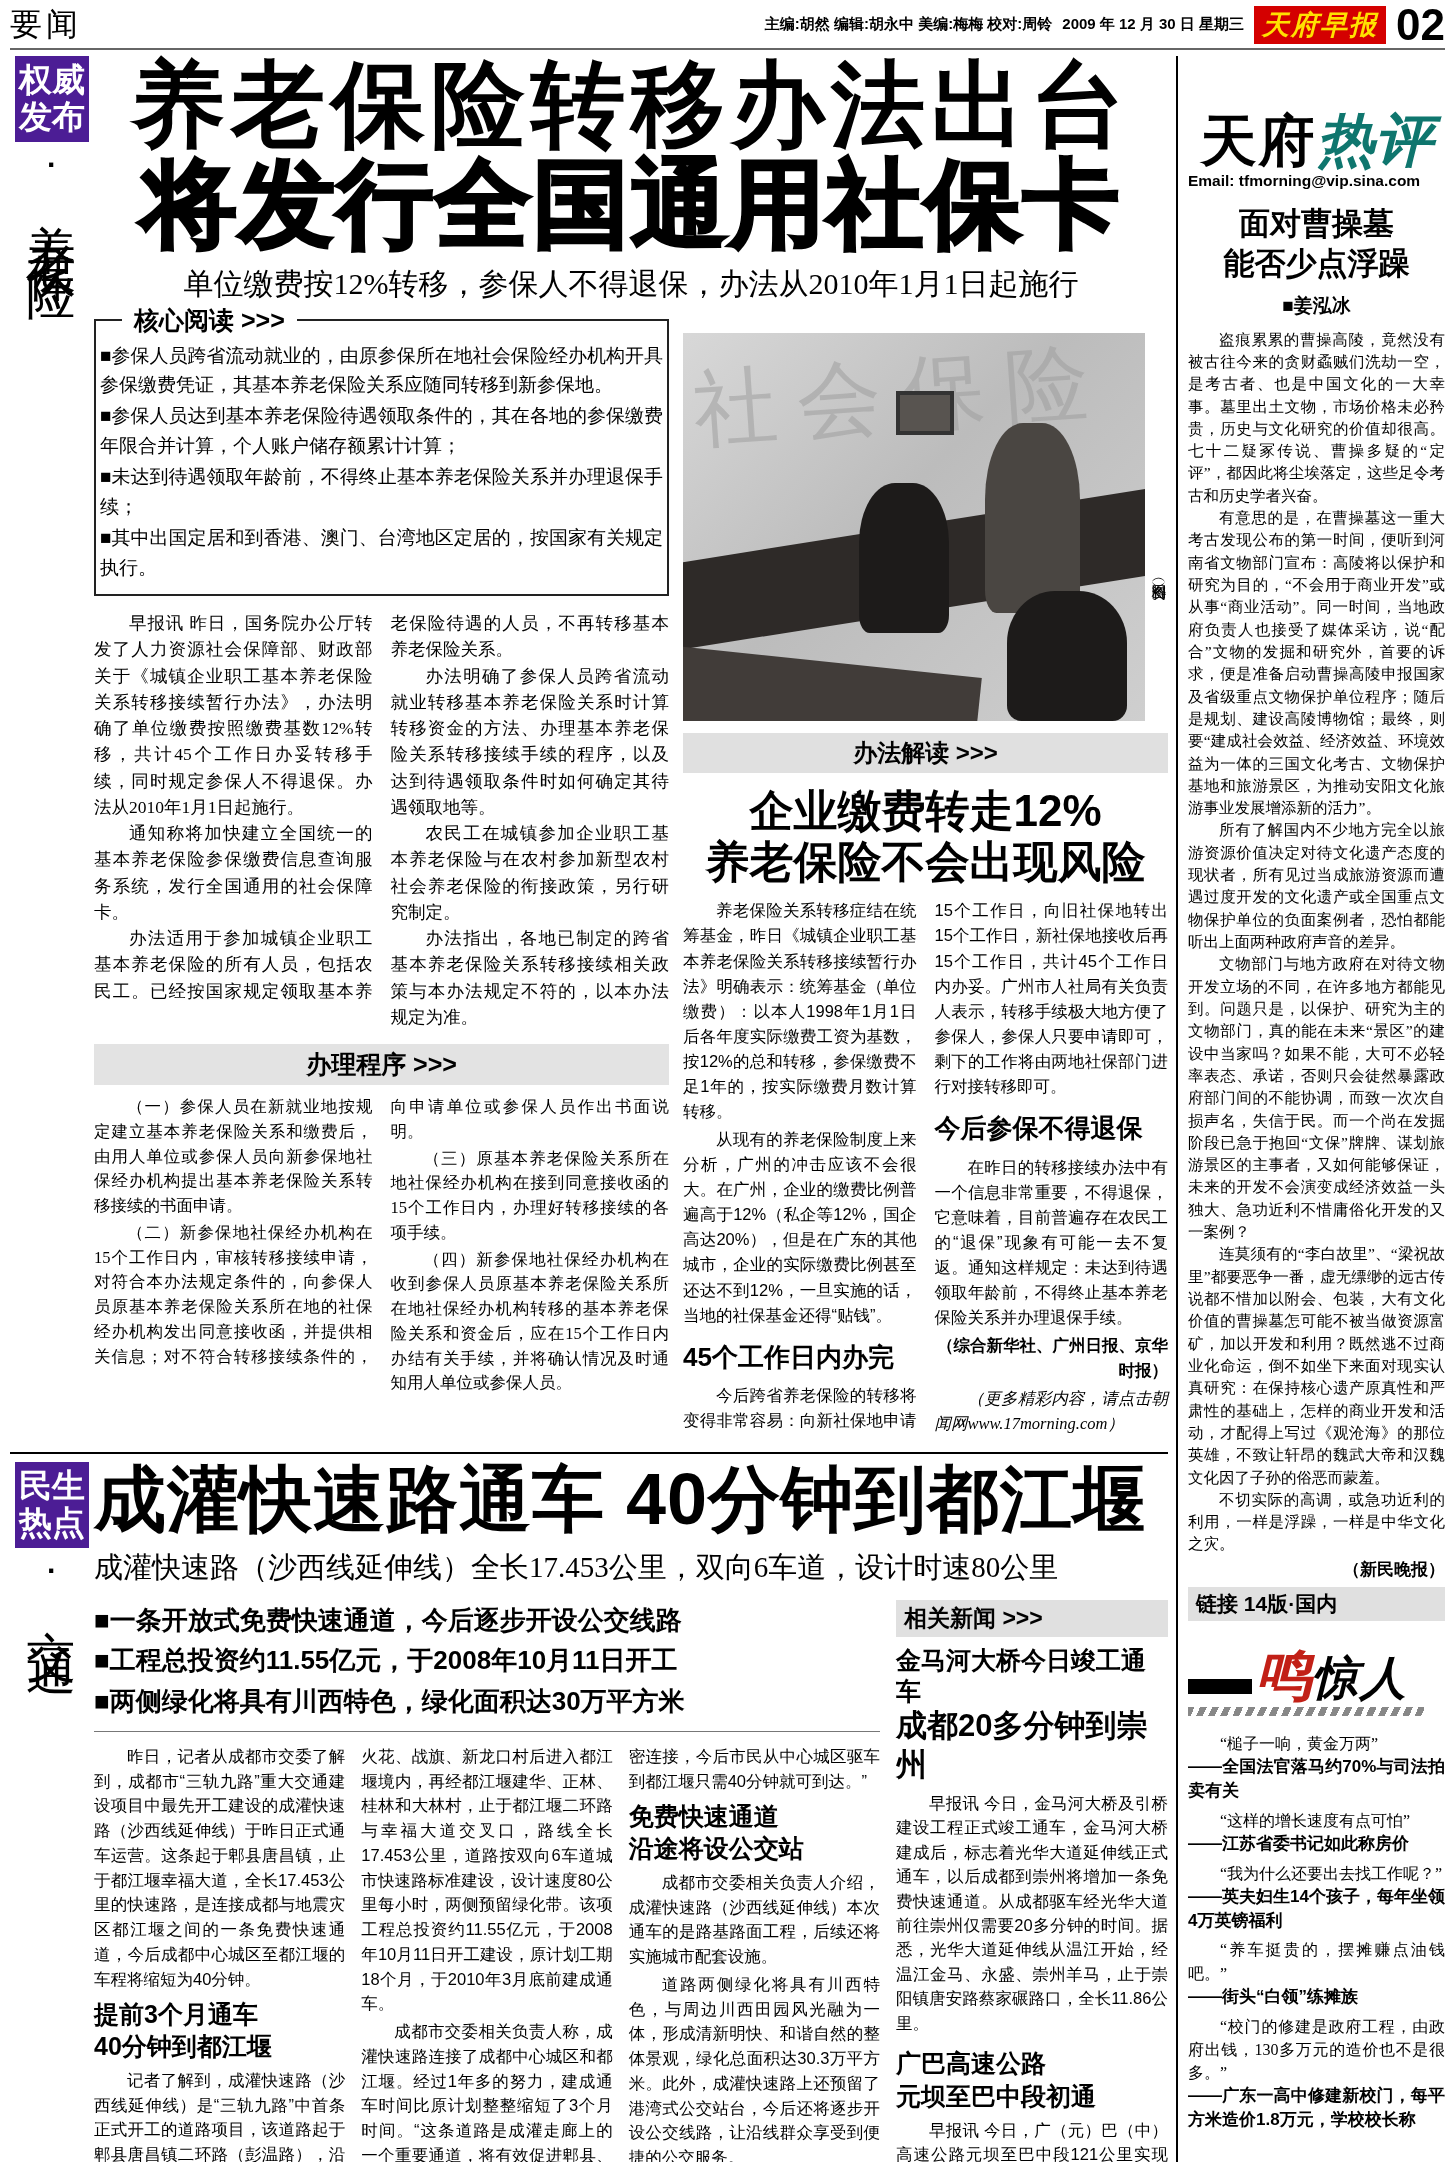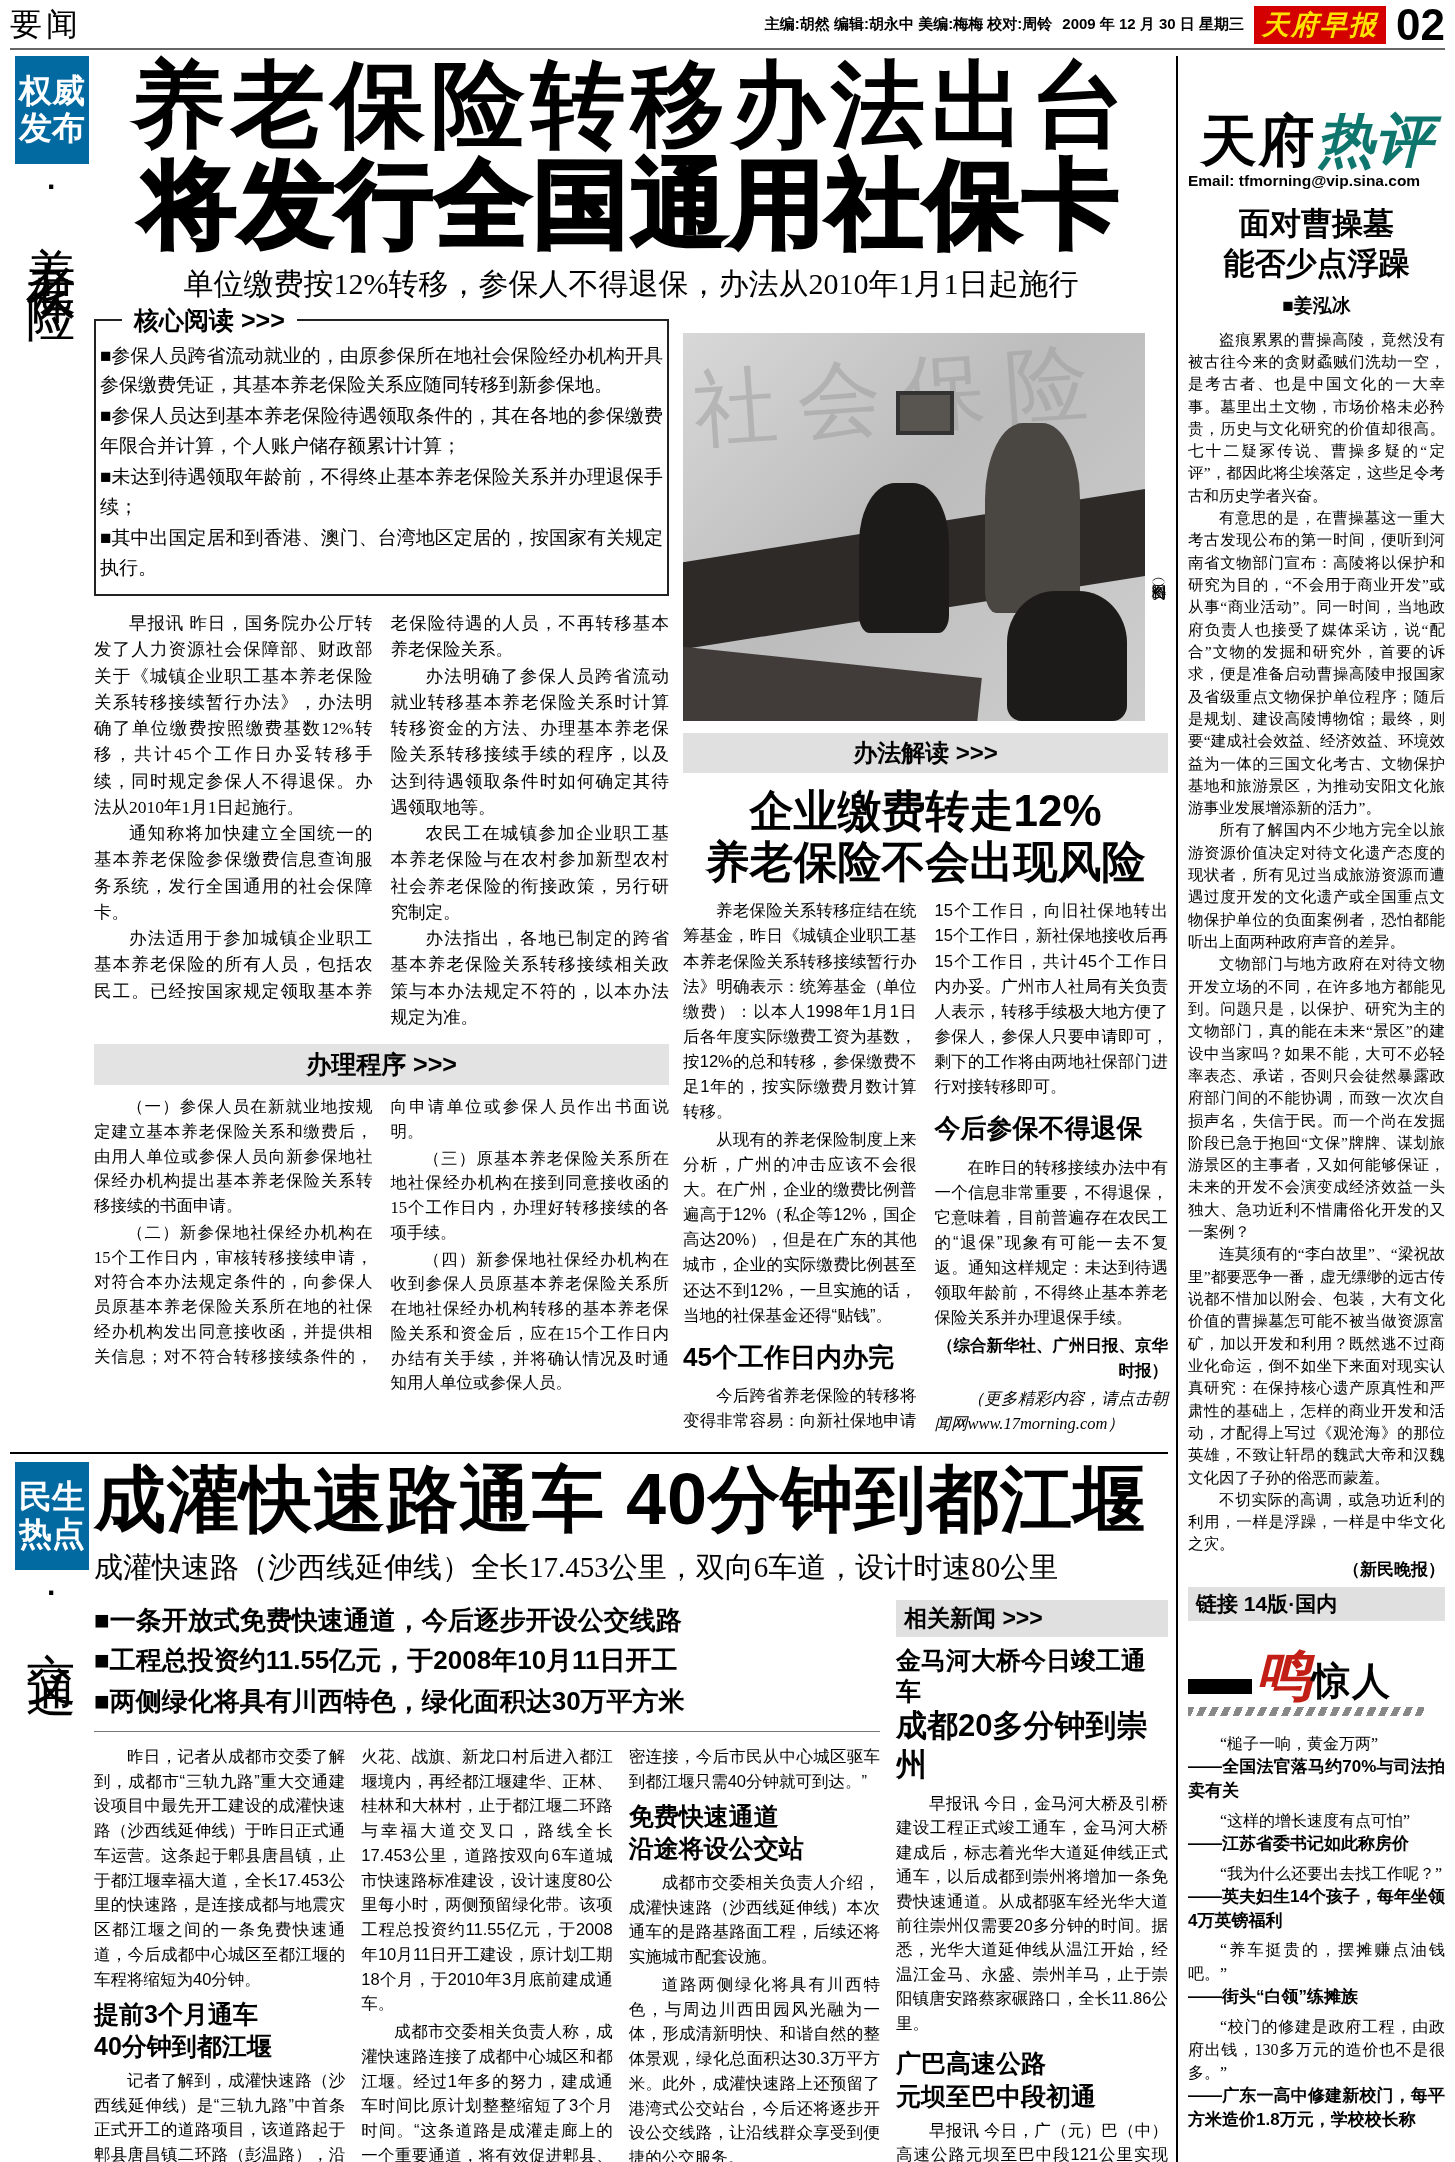--- a/index.html
+++ b/index.html
@@ -13,21 +13,21 @@
   .credits { font-size:15px; font-weight:bold; }
   .masthead { background:#d40000; color:#ffe100; font-weight:900; font-style:italic; font-size:27px; padding:1px 8px; letter-spacing:2px; }
   .page-no { font-size:44px; font-weight:900; line-height:0.9; }
 
   .content { display:flex; margin-top:6px; }
   .main-col { width:1158px; }
   .right-col { flex:1; border-left:2px solid #000; margin-left:8px; padding-left:10px; }
 
   
   .vlabel { width:84px; flex:0 0 84px; display:flex; flex-direction:column; align-items:center; }
-  .vlabel .black-box { background:#0369a1; color:#fff; font-weight:900; font-size:33px; line-height:1.12; width:74px; padding:17px 3px; text-align:center; }
+  .vlabel .black-box { background:#4c1d95; color:#fff; font-weight:900; font-size:33px; line-height:1.12; width:74px; padding:6px 3px; text-align:center; }
   .vlabel .dot { font-size:30px; font-weight:900; margin:6px 0 2px; }
   .vlabel .vert-text { writing-mode:vertical-rl; text-orientation:upright; font-size:50px; letter-spacing:16px; font-family:"Liberation Serif", serif; }
 
   
   .top-story { display:flex; }
   .story-main { flex:1; min-width:0; }
   .main-headline { font-size:94px; font-weight:900; letter-spacing:6px; line-height:1.04; text-align:center; white-space:nowrap; }
   .sub-headline { font-size:96px; font-weight:900; letter-spacing:2px; line-height:1.04; text-align:center; white-space:nowrap; -webkit-text-stroke:3px #000; }
   .deck { font-size:30px; text-align:center; margin:10px 0 14px; font-family:"Liberation Serif", serif; }
 
@@ -96,21 +96,21 @@
   .essay-title { font-size:31px; font-weight:900; text-align:center; line-height:1.3; white-space:pre-line; }
   .essay-author { text-align:center; font-weight:bold; font-size:19px; margin:8px 0 10px; }
   .essay { font-family:"Liberation Serif", serif; font-size:15.5px; line-height:1.44; text-align:justify; }
   .essay p { text-indent:2em; }
   .essay-source { text-align:right; font-weight:bold; font-size:17px; margin-top:2px; }
   .link-bar { background:#e0e0e0; font-weight:bold; font-size:21px; text-align:left; padding:3px 8px; margin-top:6px; }
 
   .yiming-logo { margin:26px 0 4px; white-space:nowrap; line-height:1; }
   .yiming-bar { display:inline-block; width:64px; height:15px; background:#000; margin-right:4px; }
   .yiming-red { font-size:56px; font-weight:900; color:#c22017; font-family:"Liberation Serif", serif; font-style:italic; }
-  .yiming-black { font-size:38px; font-weight:900; letter-spacing:2px; }
+  .yiming-black { font-size:46px; font-weight:900; font-style:italic; letter-spacing:2px; }
   .yiming-rule { height:9px; margin:2px 0 16px; background:repeating-linear-gradient(115deg,#888 0 6px,#fff 6px 11px); width:92%; }
   .quote-item { margin-bottom:6px; }
   .quote-text { font-family:"Liberation Serif", serif; font-size:16px; line-height:1.45; text-indent:2em; text-align:justify; }
   .quote-source { font-weight:900; font-size:17px; line-height:1.4; text-align:justify; }
 </style>
 </head>
 <body>
 
 <div class="page">
 

